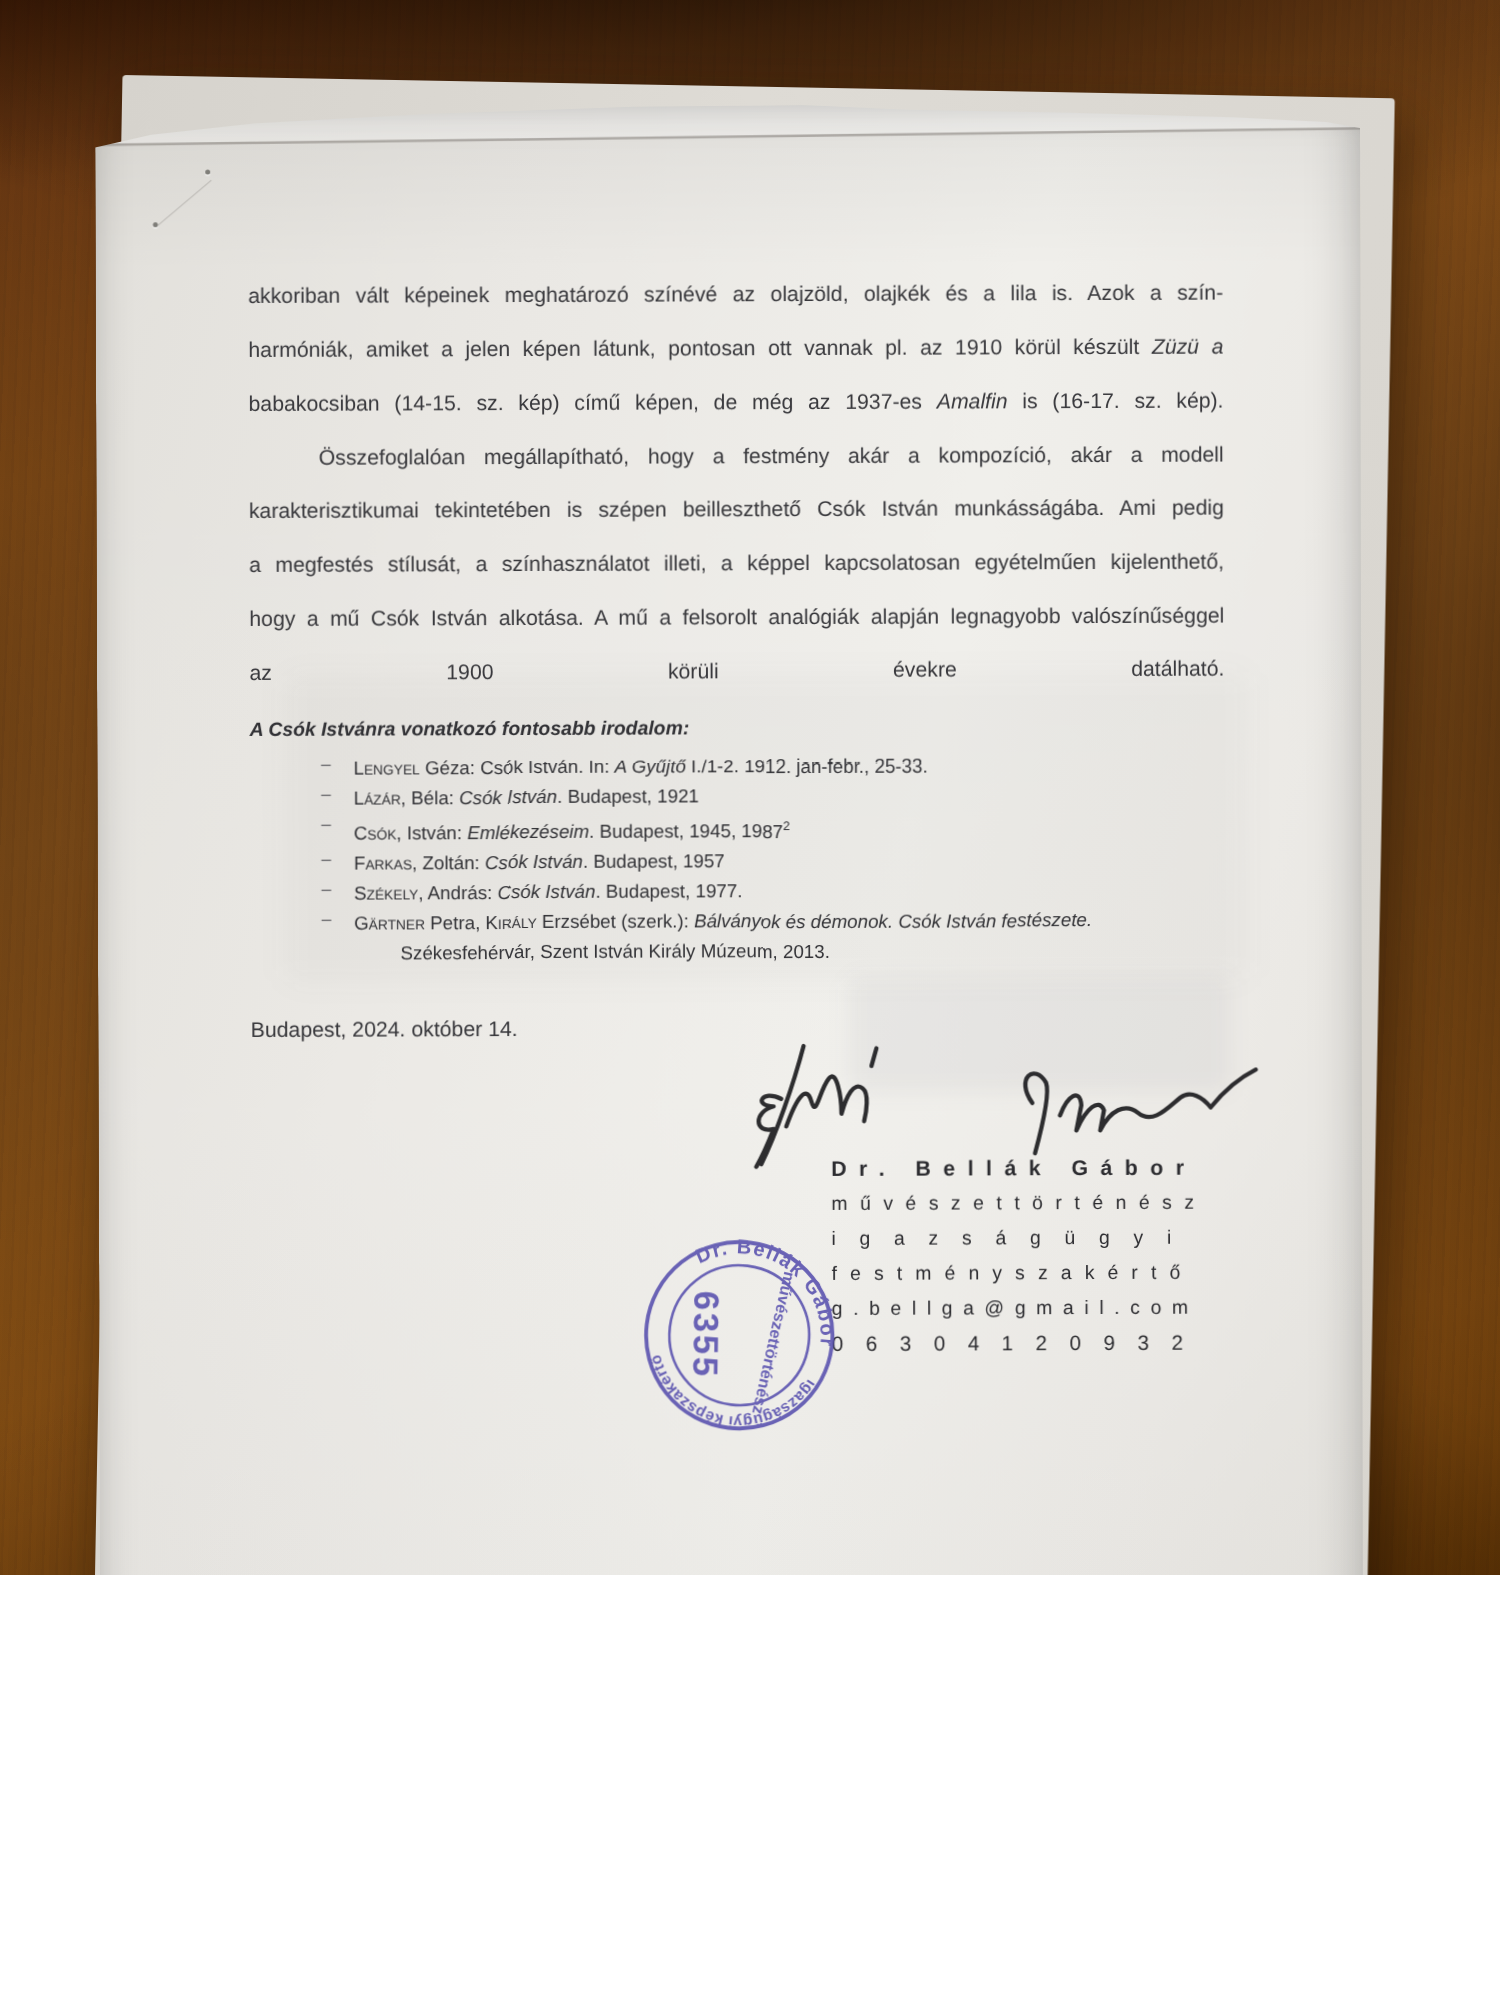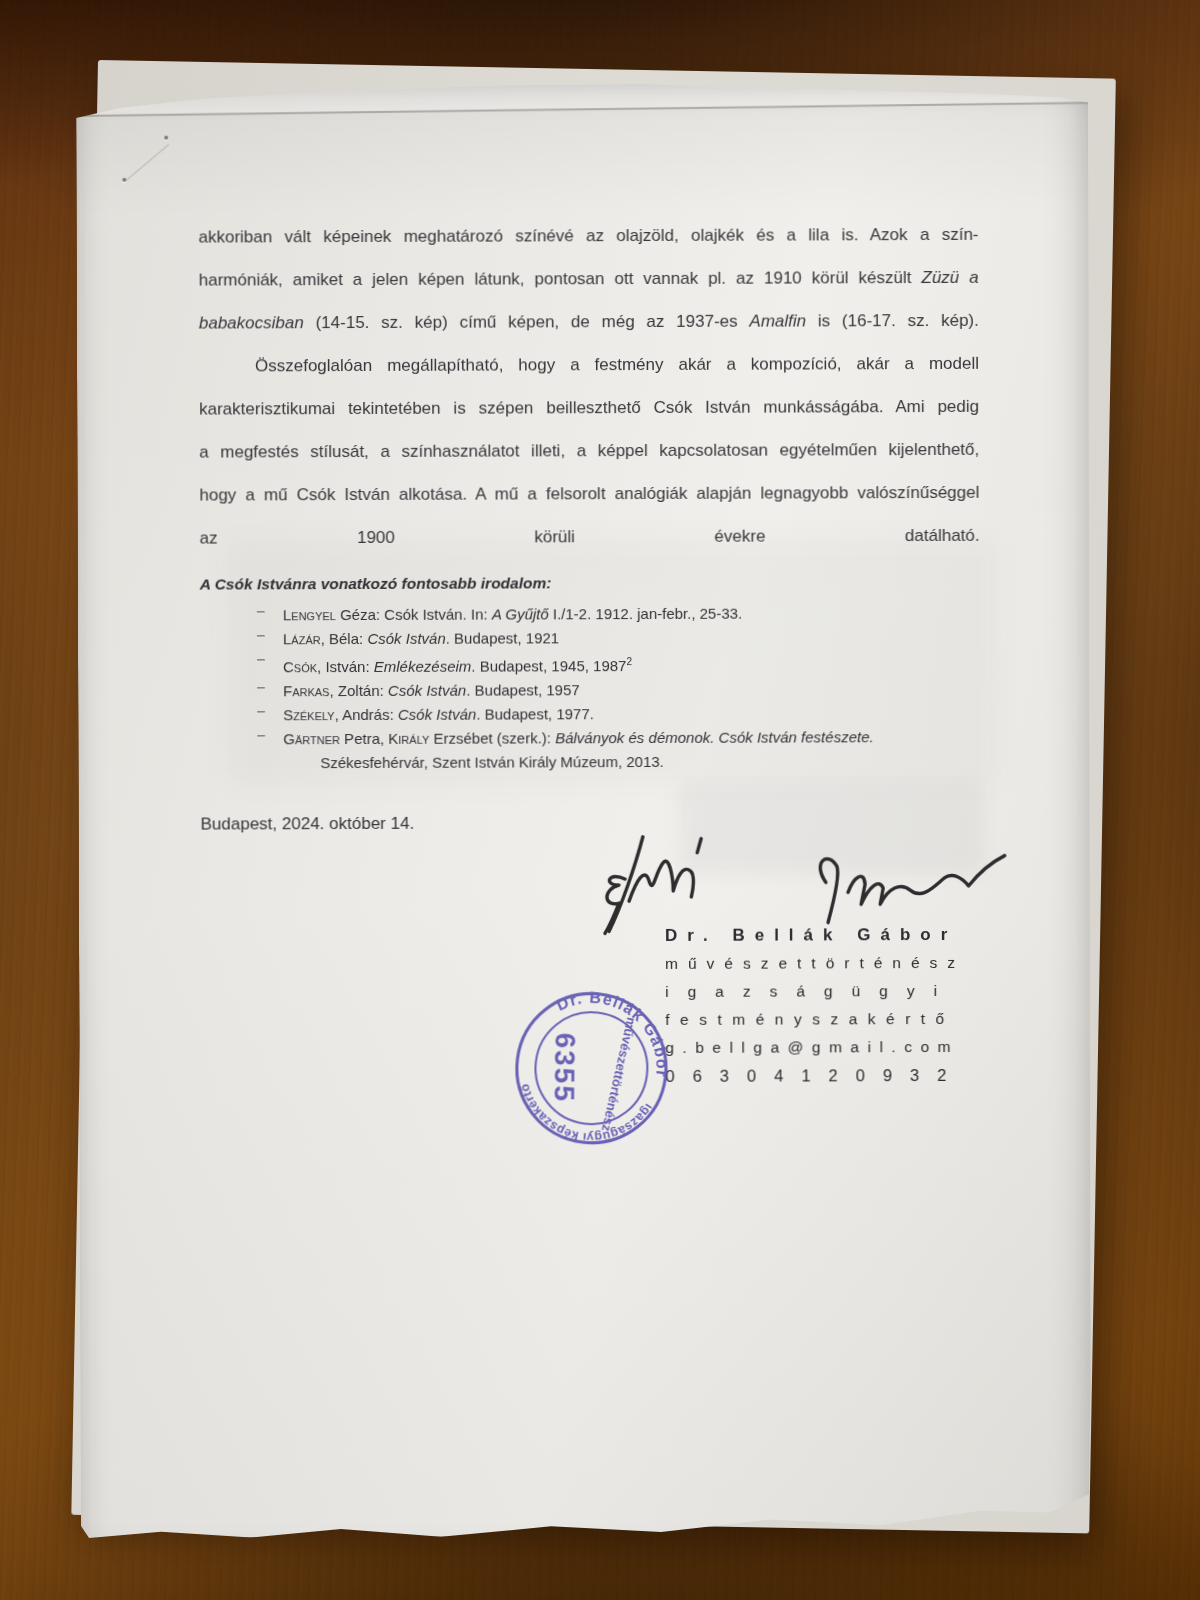--- a/index.html
+++ b/index.html
@@ -1,17 +1,17 @@
 <!DOCTYPE html>
 <html><head>
 <meta charset="utf-8">
 <style>
   html,body{margin:0;padding:0;}
   .photo{
-    position:relative;width:1200px;height:1600px;overflow:hidden;
+    position:relative;width:1200px;height:1260px;overflow:hidden;
     font-family:"Liberation Sans",sans-serif;
     background:
       radial-gradient(130% 45% at 50% -6%, rgba(5,2,0,0.72), rgba(5,2,0,0) 55%),
       radial-gradient(120% 55% at 50% 110%, rgba(10,4,0,0.55), rgba(10,4,0,0) 55%),
       radial-gradient(70% 80% at 108% 45%, rgba(25,10,2,0.5), rgba(25,10,2,0) 60%),
       radial-gradient(70% 80% at -8% 50%, rgba(25,10,2,0.35), rgba(25,10,2,0) 60%),
       linear-gradient(168deg,#401c06 0%,#6e3b13 10%,#8a5118 26%,#935a1d 45%,#8b5316 66%,#7c4810 85%,#5d3305 100%);
   }
   .photo::before{
     content:"";position:absolute;inset:0;pointer-events:none;
@@ -88,21 +88,21 @@
     <div class="ghost a"></div>
     <div class="staple-dot" style="left:88px;top:50px;"></div>
     <div class="staple-dot" style="left:46px;top:92px;"></div>
     <div class="staple-line"></div>
 
     <div class="content">
 
       <div class="para p1">
         <div class="jline"><span>akkoriban vált képeinek meghatározó színévé az olajzöld, olajkék és a lila is. Azok a szín-</span></div>
         <div class="jline"><span>harmóniák, amiket a jelen képen látunk, pontosan ott vannak pl. az 1910 körül készült </span><span style="font-style: italic;">Züzü a</span></div>
-        <div class="jline lline"><span style="font-style: italic;">babakocsiban</span><span> (14-15. sz. kép) című képen, de még az 1937-es </span><span style="font-style: italic;">Amalfin</span><span> is (16-17. sz. kép).</span></div>
+        <div class="jline lline"><span style="">babakocsiban</span><span> (14-15. sz. kép) című képen, de még az 1937-es </span><span style="font-style: italic;">Amalfin</span><span> is (16-17. sz. kép).</span></div>
       </div>
 
       <div class="para">
         <div class="jline indent"><span>Összefoglalóan megállapítható, hogy a festmény akár a kompozíció, akár a modell</span></div>
         <div class="jline"><span>karakterisztikumai tekintetében is szépen beilleszthető Csók István munkásságába. Ami pedig</span></div>
         <div class="jline"><span>a megfestés stílusát, a színhasználatot illeti, a képpel kapcsolatosan egyételműen kijelenthető,</span></div>
         <div class="jline"><span>hogy a mű Csók István alkotása. A mű a felsorolt analógiák alapján legnagyobb valószínűséggel</span></div>
         <div class="jline lline"><span>az 1900 körüli évekre datálható.</span></div>
       </div>
 

